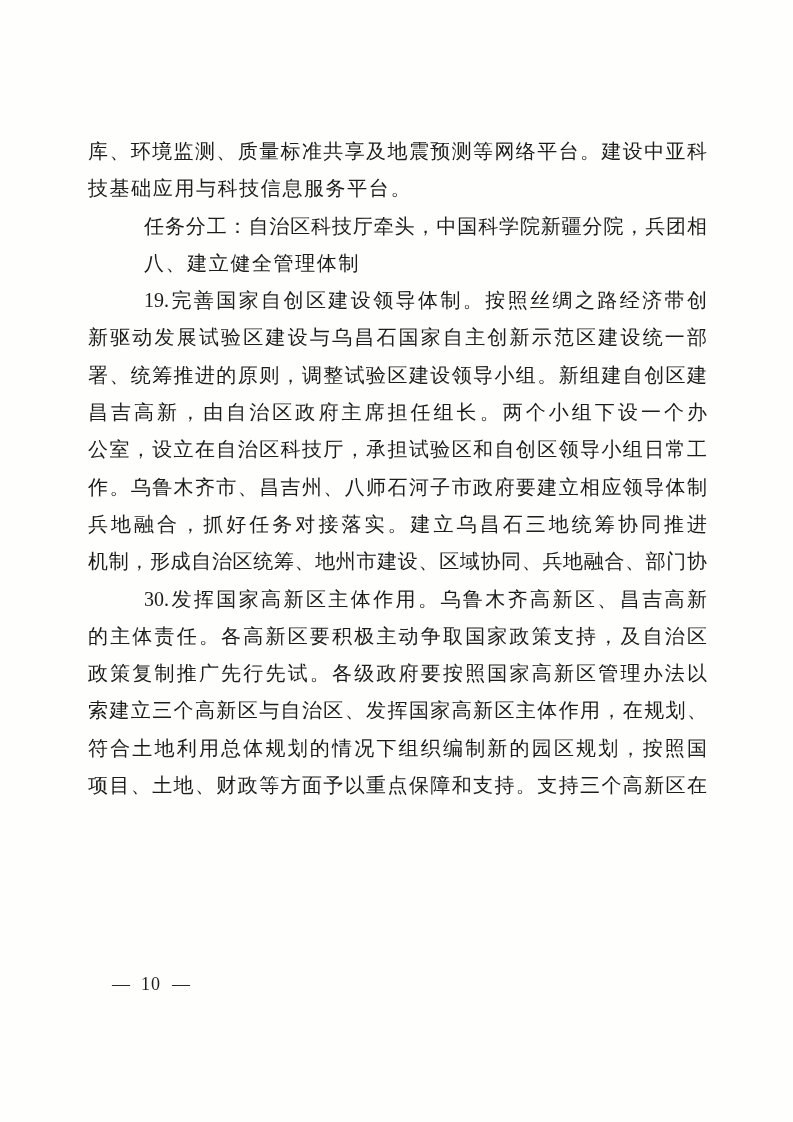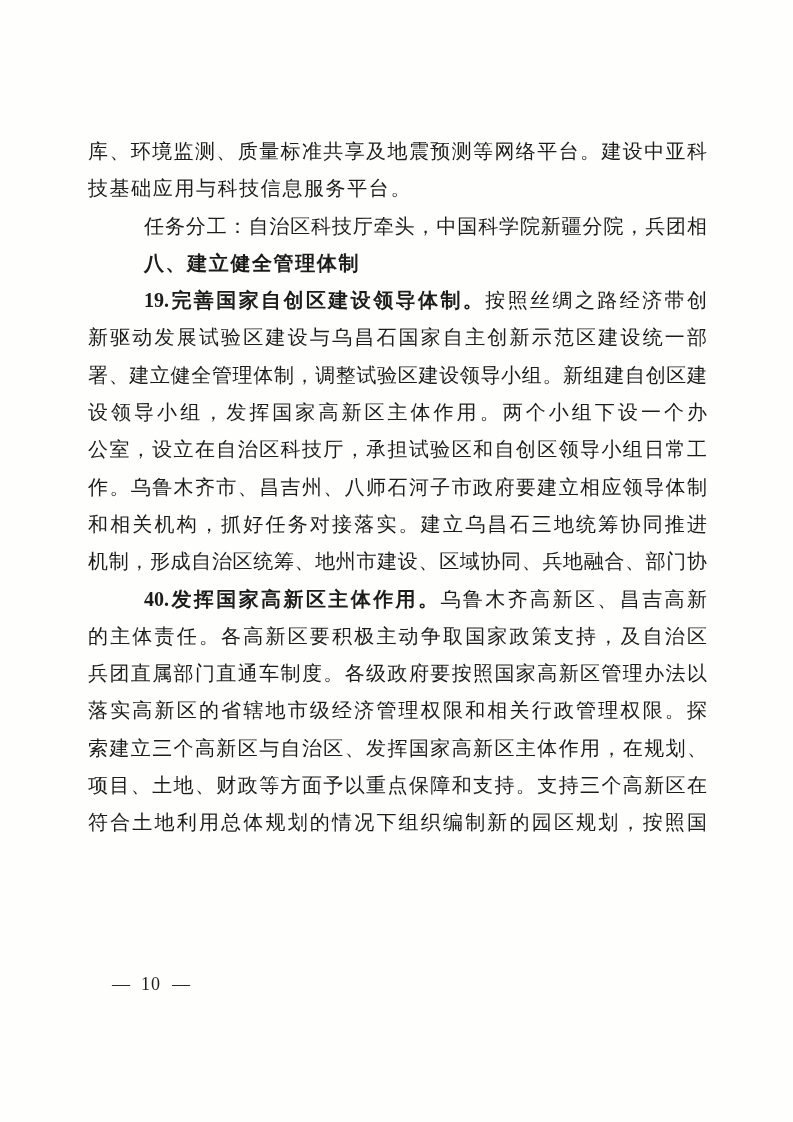--- a/index.html
+++ b/index.html
@@ -41,21 +41,21 @@
   }
   .line.short {
     text-align: right;
     text-align-last: left;
     letter-spacing: 1.6px;
   }
   .line.indent {
     text-indent: 56px;
   }
   .seg-bold {
-    font-weight: 700;
+    font-weight: 400;
   }
   .footer {
     position: absolute;
     left: 108px;
     top: 972px;
     height: 24px;
     line-height: 24px;
     font-size: 18px;
     color: var(--ink, #1c1c1c);
   }
@@ -75,32 +75,31 @@
 
 <div class="page">
 
   <div class="text-block" id="text-block">
       <div class="line justify"><span>库、环境监测、质量标准共享及地震预测等网络平台。建设中亚科</span></div>
       <div class="line short"><span>技基础应用与科技信息服务平台。</span></div>
       <div class="line justify indent"><span>任务分工：自治区科技厅牵头，中国科学院新疆分院，兵团相</span></div>
       <div class="line short indent"><span class="seg-bold">八、建立健全管理体制</span></div>
       <div class="line justify indent"><span class="seg-bold">19.完善国家自创区建设领导体制。</span><span>按照丝绸之路经济带创</span></div>
       <div class="line justify"><span>新驱动发展试验区建设与乌昌石国家自主创新示范区建设统一部</span></div>
-      <div class="line justify"><span>署、建立健全管理体制，调整试验区建设领导小组。新组建自创区建</span></div>
-      <div class="line justify"><span>设领导小组，发挥国家高新区主体作用。两个小组下设一个办</span></div>
+      <div class="line justify"><span>署、统筹推进的原则，调整试验区建设领导小组。新组建自创区建</span></div>
+      <div class="line justify"><span>昌吉高新，由自治区政府主席担任组长。两个小组下设一个办</span></div>
       <div class="line justify"><span>公室，设立在自治区科技厅，承担试验区和自创区领导小组日常工</span></div>
       <div class="line justify"><span>作。乌鲁木齐市、昌吉州、八师石河子市政府要建立相应领导体制</span></div>
-      <div class="line justify"><span>和相关机构，抓好任务对接落实。建立乌昌石三地统筹协同推进</span></div>
+      <div class="line justify"><span>兵地融合，抓好任务对接落实。建立乌昌石三地统筹协同推进</span></div>
       <div class="line justify"><span>机制，形成自治区统筹、地州市建设、区域协同、兵地融合、部门协</span></div>
-      <div class="line justify indent"><span class="seg-bold">40.发挥国家高新区主体作用。</span><span>乌鲁木齐高新区、昌吉高新</span></div>
+      <div class="line justify indent"><span class="seg-bold">30.发挥国家高新区主体作用。</span><span>乌鲁木齐高新区、昌吉高新</span></div>
       <div class="line justify"><span>的主体责任。各高新区要积极主动争取国家政策支持，及自治区</span></div>
-      <div class="line justify"><span>兵团直属部门直通车制度。各级政府要按照国家高新区管理办法以</span></div>
-      <div class="line justify"><span>落实高新区的省辖地市级经济管理权限和相关行政管理权限。探</span></div>
+      <div class="line justify"><span>政策复制推广先行先试。各级政府要按照国家高新区管理办法以</span></div>
       <div class="line justify"><span>索建立三个高新区与自治区、发挥国家高新区主体作用，在规划、</span></div>
+      <div class="line justify"><span>符合土地利用总体规划的情况下组织编制新的园区规划，按照国</span></div>
       <div class="line justify"><span>项目、土地、财政等方面予以重点保障和支持。支持三个高新区在</span></div>
-      <div class="line justify"><span>符合土地利用总体规划的情况下组织编制新的园区规划，按照国</span></div>
     </div>
 
   <div class="footer">
     <span class="dash">—</span><span class="pagenum">10</span><span class="dash">—</span>
   </div>
 
 </div>
 
 </body></html>

